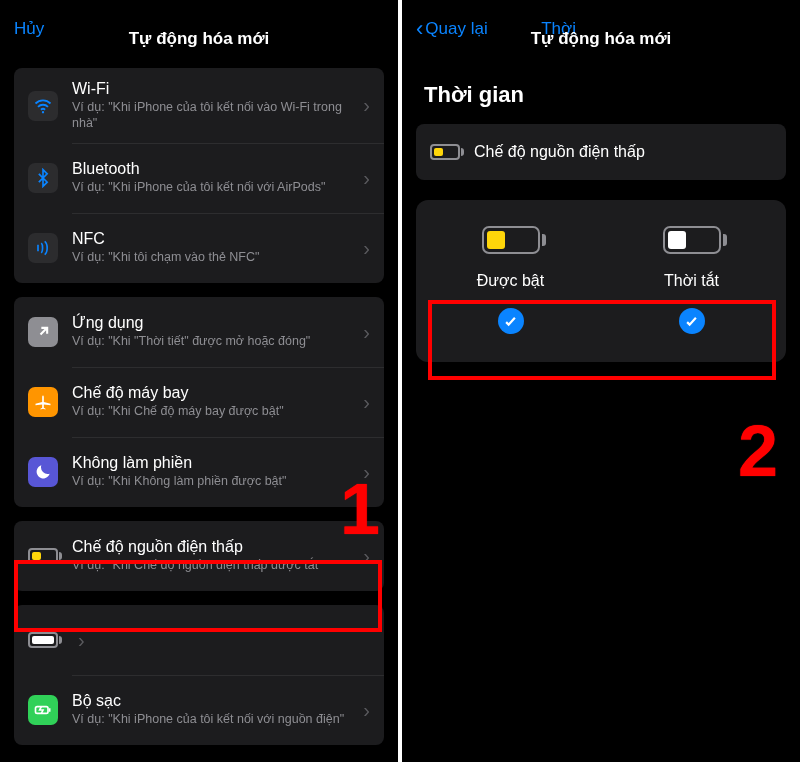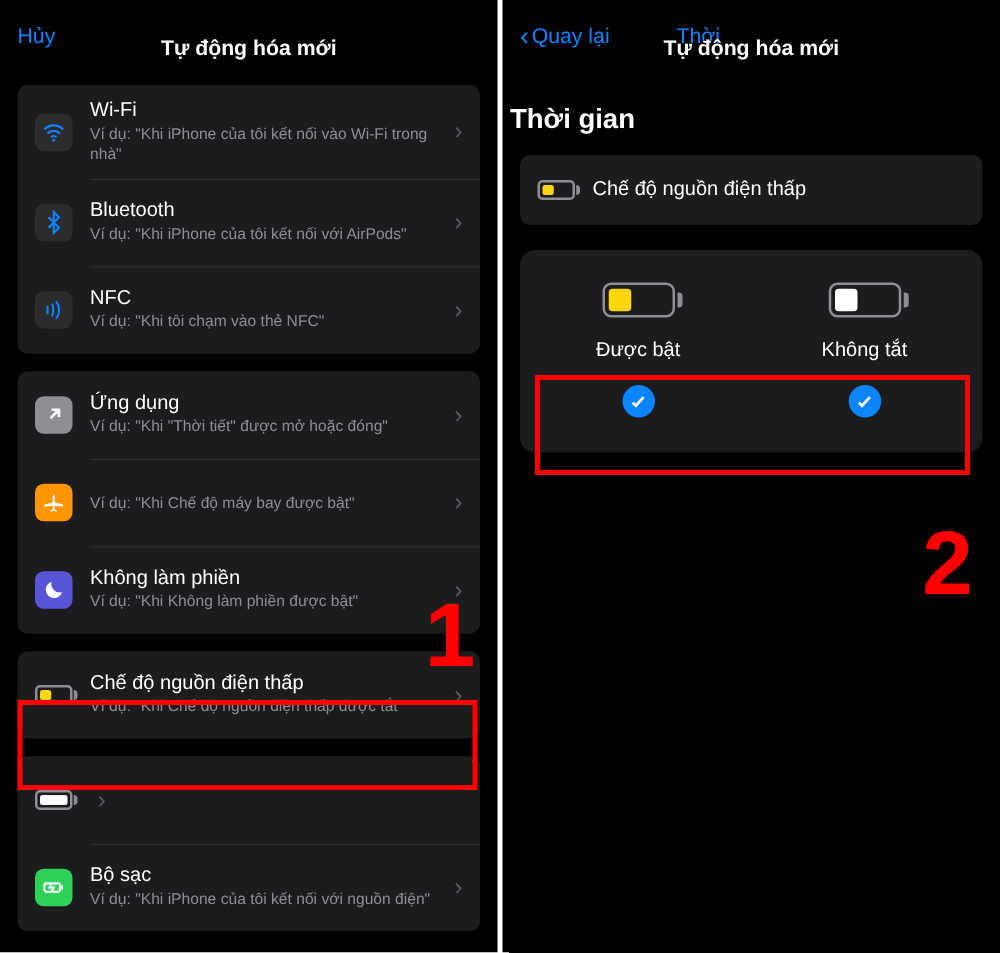--- a/index.html
+++ b/index.html
@@ -26,21 +26,21 @@
     justify-content: flex-start;
     padding: 0 14px;
     position: relative;
   }
   .nav-left, .nav-right { color: #0a84ff; font-size: 17px; min-width: 80px; display:flex; align-items:center; }
   .nav-right { justify-content:flex-end; }
   .nav-title { color: #fff; font-size: 17px; font-weight: 600; position:absolute; left:0; right:0; text-align:center; pointer-events:none;margin-top:20px;}
   .back-chev { margin-right: 2px; font-size: 22px; line-height: 1; }
   .section-title {
     color: #fff; font-size: 22px; font-weight: 700;
-    padding: 24px 6px 16px;
+    padding: 24px 22px 16px;
   }
   .card-group {
     background: #1c1c1e;
     border-radius: 8px;
     margin: 10px 14px 14px;
     overflow: hidden;
   }
   .single { margin-top: 2px; }
   .row {
     display: flex;
@@ -185,20 +185,21 @@
       </div>
       <div class="chevron">›</div>
     </div>
     <div class="row">
       <div class="row-icon airplane-bg">
         <svg class="icon-svg" viewBox="0 0 24 24" fill="#fff">
             <path d="M21 14l-8-2V6c0-1-1-2-1-2s-1 1-1 2v6l-8 2v2l8-1v4l-2 1v1l3-1 3 1v-1l-2-1v-4l8 1z"></path>
           </svg>
       </div>
       <div class="row-body">
+        <div class="row-title">Chế độ máy bay</div>
         <div class="row-sub">Ví dụ: "Khi Chế độ máy bay được bật"</div>
       </div>
       <div class="chevron">›</div>
     </div>
     <div class="row">
       <div class="row-icon dnd-bg">
         <svg class="icon-svg" viewBox="0 0 24 24" fill="#fff">
             <path d="M20 14A8 8 0 0 1 10 4a8 8 0 1 0 10 10z"></path>
           </svg>
       </div>
@@ -305,21 +306,21 @@
             </svg>
         </div>
       </div>
       <div class="choice">
         <div class="battery">
           <div class="batt-body">
               <div class="batt-fill white"></div>
             </div>
             <div class="batt-tip"></div>
         </div>
-        <div class="choice-label">Không tắt</div>
+        <div class="choice-label">Thời tắt</div>
         <div class="check">
           <svg viewBox="0 0 24 24" fill="none" stroke="#fff" stroke-width="3.5">
               <path d="M5 13l4 4 10-11"></path>
             </svg>
         </div>
       </div>
     </div>
   </div>
 
   <div class="red-box" style="left:26px; top:300px; width:348px; height:80px;"></div>

